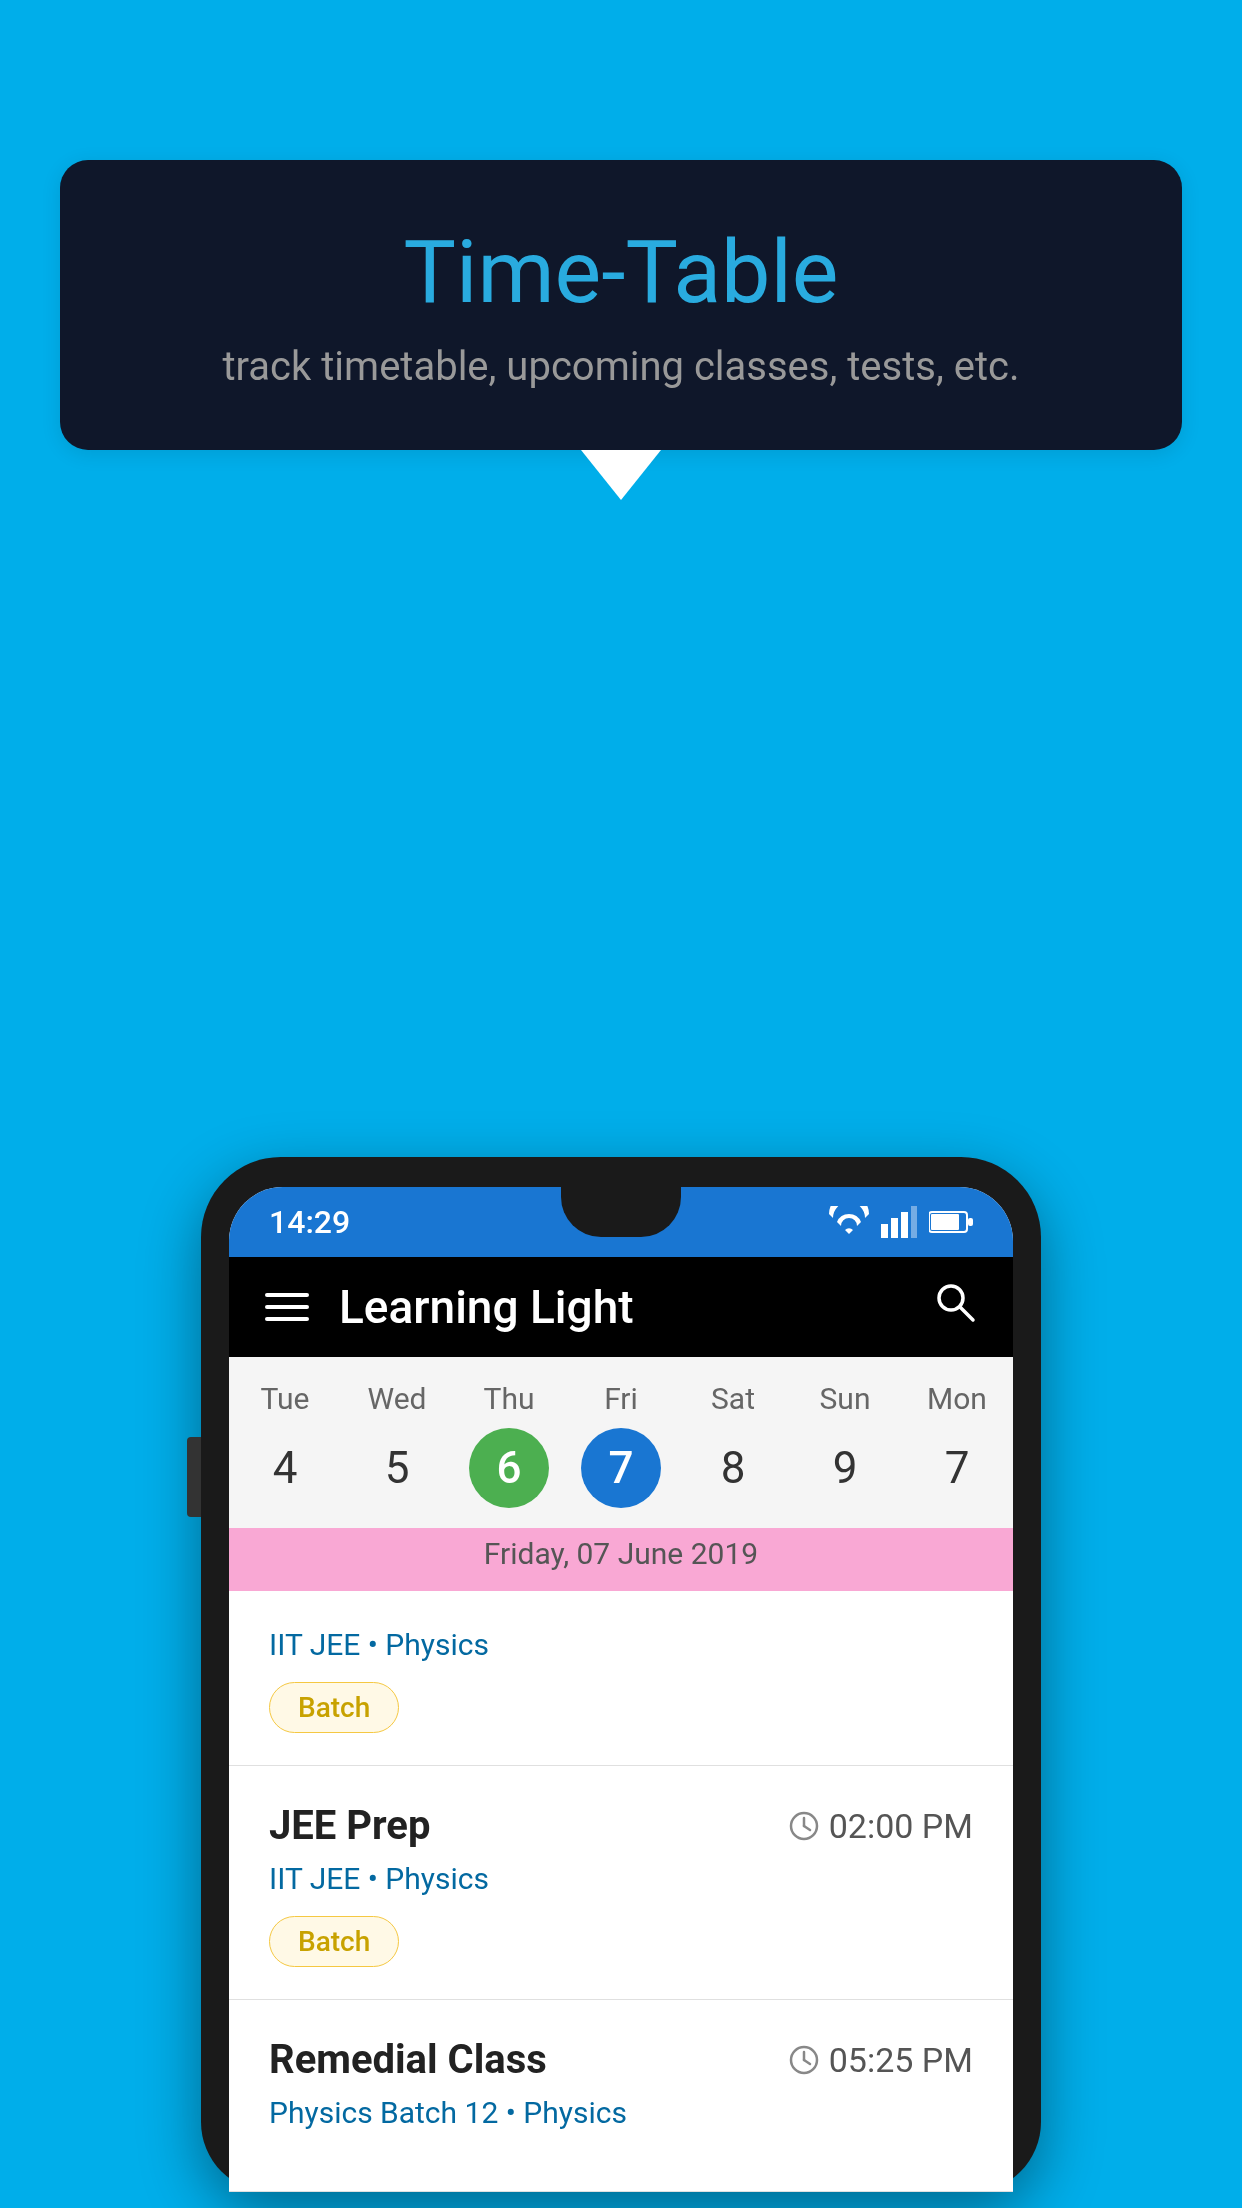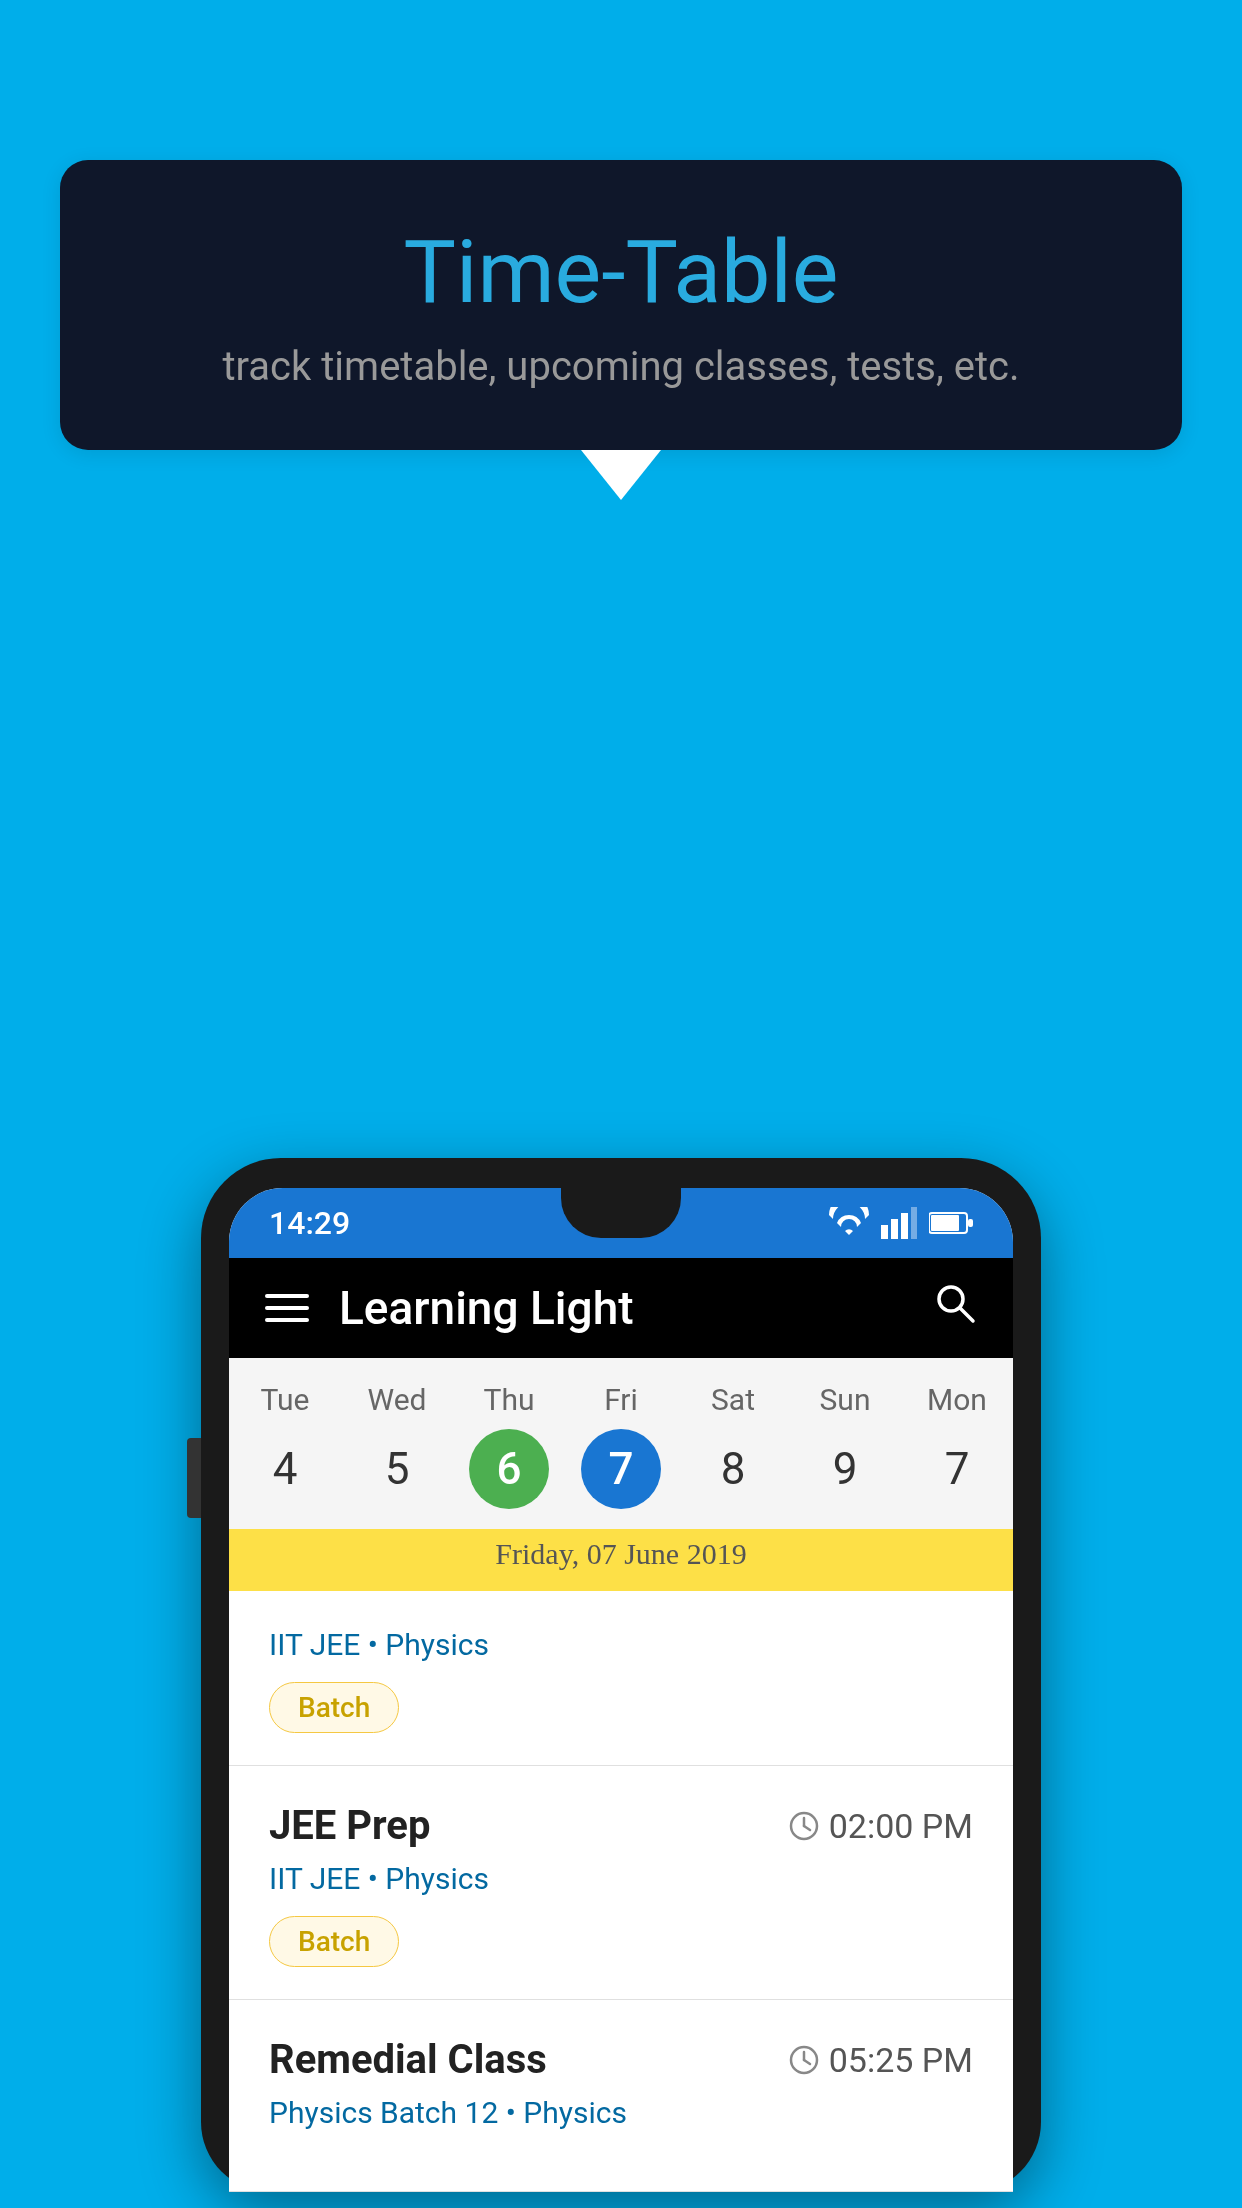--- a/index.html
+++ b/index.html
@@ -225,22 +225,21 @@
       font-size: 44px;
       font-weight: 500;
       margin: 0 auto;
     }
 
     .selected-date-label {
       text-align: center;
       font-size: 30px;
       color: #555;
       padding: 8px 0 20px 0;
-      background: #fde047;
-      font-family: Liberation Serif, serif;
+      background: #f9a8d4;
     }
 
     
     .classes-list {
       background: white;
     }
 
     .class-card {
       background: white;
       padding: 36px 40px 32px 40px;

